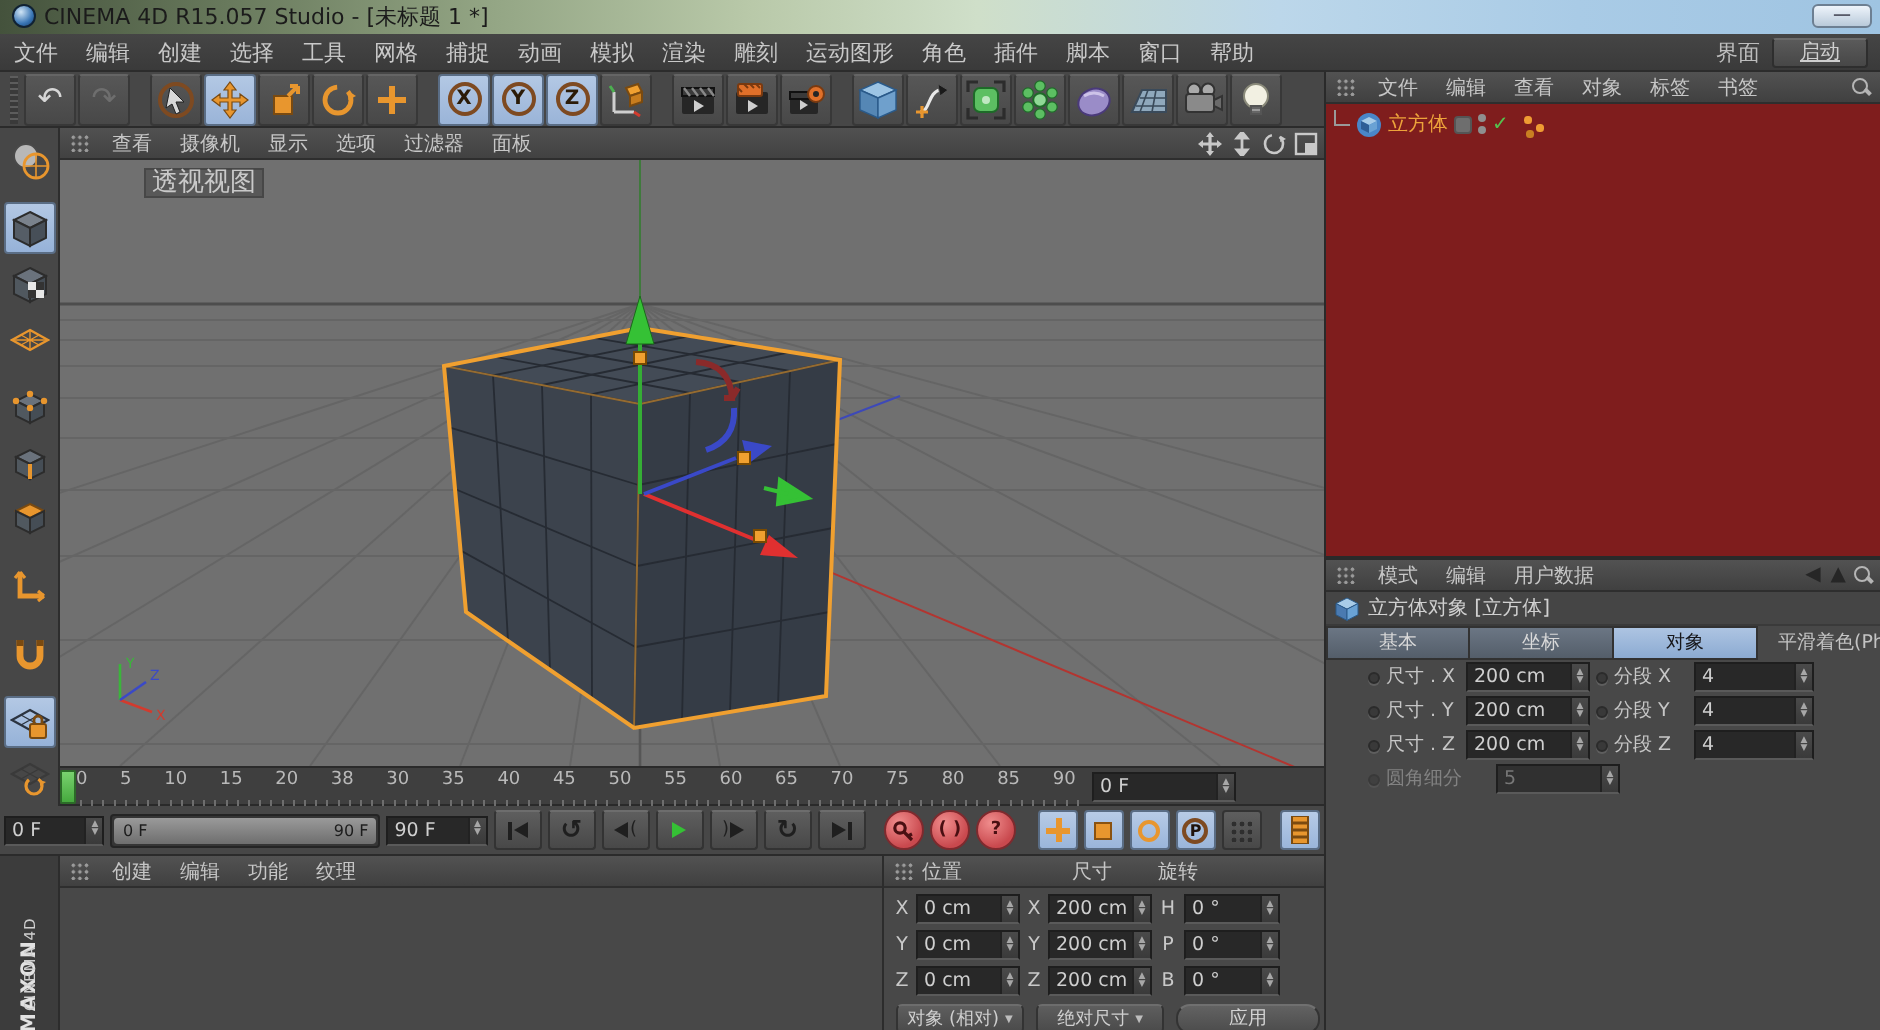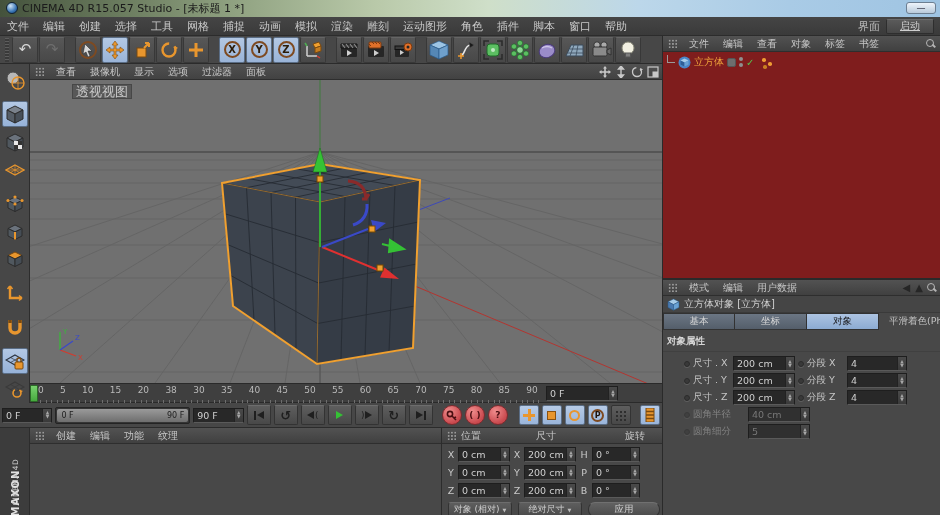--- a/index.html
+++ b/index.html
@@ -686,21 +686,21 @@
     <span class="mi">功能</span>
     <span class="mi">纹理</span>
   </div>
 </div>
 
 <div class="abs" id="coords">
   <div class="p-head">
     <span class="burger"></span>
     <span style="width:52px">位置</span>
     <span style="width:66px;text-align:center">尺寸</span>
-    <span style="width:66px;text-align:right">旋转</span>
+    <span style="width:66px;text-align:left">旋转</span>
   </div>
   <div class="c-grid">
     <span class="axl">X</span>
     <span class="fld">
         <span class="val">0 cm</span>
         <span class="spin"></span>
       </span>
     <span class="axl">X</span>
     <span class="fld">
         <span class="val">200 cm</span>
@@ -810,21 +810,20 @@
         </svg>
       <span>立方体对象 [立方体]</span>
     </div>
     <div id="am-tabs">
       <span class="tab" style="width:72px">基本</span>
       <span class="tab" style="width:72px">坐标</span>
       <span class="tab active" style="width:72px">对象</span>
       <span class="tab flat">平滑着色(Phong)</span>
     </div>
     <div id="am-body">
-      <div class="sect">对象属性</div>
 
       <div class="prow">
         <span class="adot"></span>
         <span class="plabel">尺寸 . X</span>
         <span class="fld">
             <span class="val">200 cm</span>
             <span class="spin"></span>
           </span>
         <span class="adot"></span>
         <span class="plabel">分段 X</span>
@@ -857,28 +856,20 @@
         <span class="adot"></span>
         <span class="plabel">分段 Z</span>
         <span class="fld seg">
             <span class="val">4</span>
             <span class="spin"></span>
           </span>
       </div>
 
       <div class="prow">
         <span class="adot off"></span>
-        <span class="plabel w52 dim">圆角半径</span>
-        <span class="fld dis" style="width:62px">
-            <span class="val">40 cm</span>
-            <span class="spin"></span>
-          </span>
-      </div>
-      <div class="prow">
-        <span class="adot off"></span>
         <span class="plabel w52 dim">圆角细分</span>
         <span class="fld dis" style="width:62px">
             <span class="val">5</span>
             <span class="spin"></span>
           </span>
       </div>
     </div>
   </div>
 </div>
 

